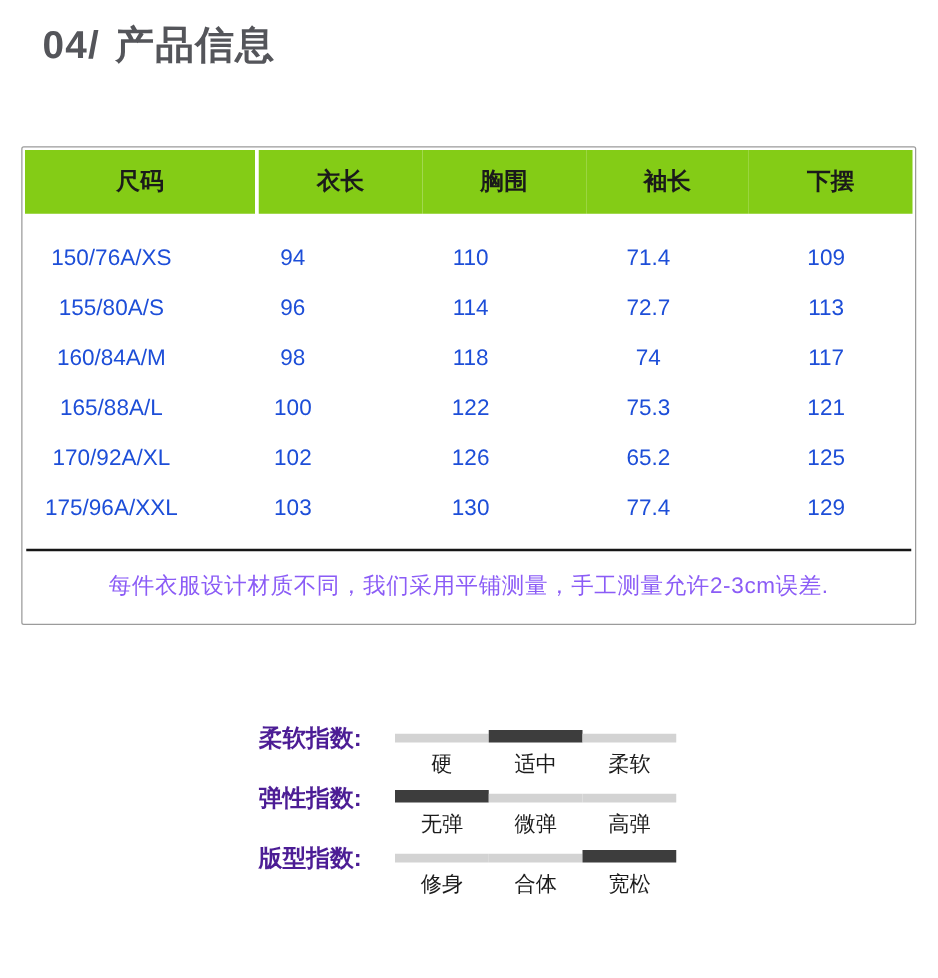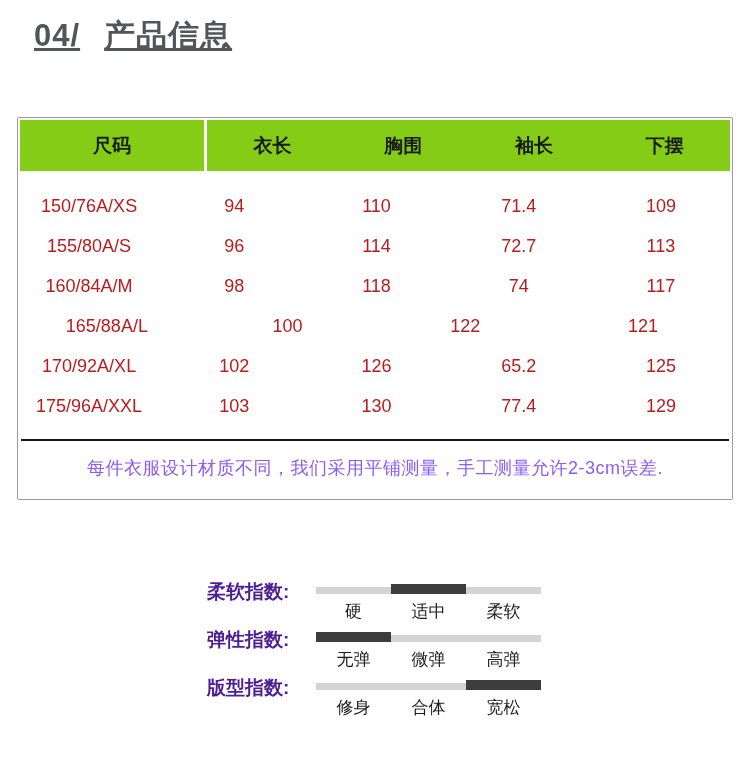--- a/index.html
+++ b/index.html
@@ -4,36 +4,36 @@
 <style>
   html,body{margin:0;padding:0;background:#fff;}
   .page{
     position:relative;width:750px;height:782px;background:#ffffff;overflow:hidden;
     font-family:"Liberation Sans","DejaVu Sans",sans-serif;color:#141414;
   }
   
   .page-title{
     position:absolute;left:34px;top:16px;
     font-size:31px;font-weight:bold;color:#54555a;letter-spacing:1px;
-    display:flex;align-items:baseline;gap:24px;line-height:40px;text-decoration:underline;
+    display:flex;align-items:baseline;gap:12px;line-height:40px;
   }
   
   .size-table{
     position:absolute;left:17px;top:117px;width:716px;box-sizing:border-box;
     border:1px solid #9b9b9b;border-radius:2px;background:#fff;
   }
   .thead{display:flex;margin:2px 2px 0 2px;}
   .th{
     background:#84cc16;height:51px;line-height:51px;text-align:center;
     font-size:19px;font-weight:bold;color:#1a1a1a;flex:1;
   }
   .col-size{width:184px;flex:none;margin-right:3px;}
   .tbody{padding-top:15px;}
   .tr{display:flex;height:40px;line-height:40px;}
-  .td{flex:1;text-align:center;font-size:18px;color:#b91c1c;}
+  .td{flex:1;text-align:center;font-size:18px;color:#1d4ed8;}
   .divider{height:2px;background:#161616;margin:13px 3px 0 3px;}
   .note{
     text-align:center;font-size:18px;color:#8b5cf6;
     padding:15px 10px 19px 10px;letter-spacing:0.5px;
   }
   
   .index-section{position:absolute;left:207px;top:581px;}
   .index-row{display:flex;align-items:flex-start;height:48px;}
   .index-label{
     width:96px;font-size:19px;font-weight:bold;color:#4c1d95;
@@ -83,20 +83,21 @@
           <div class="td col-size">160/84A/M</div>
           <div class="td">98</div>
           <div class="td">118</div>
           <div class="td">74</div>
           <div class="td">117</div>
         </div>
         <div class="tr">
           <div class="td col-size">165/88A/L</div>
           <div class="td">100</div>
           <div class="td">122</div>
+          <div class="td">75.3</div>
           <div class="td">121</div>
         </div>
         <div class="tr">
           <div class="td col-size">170/92A/XL</div>
           <div class="td">102</div>
           <div class="td">126</div>
           <div class="td">65.2</div>
           <div class="td">125</div>
         </div>
         <div class="tr">

